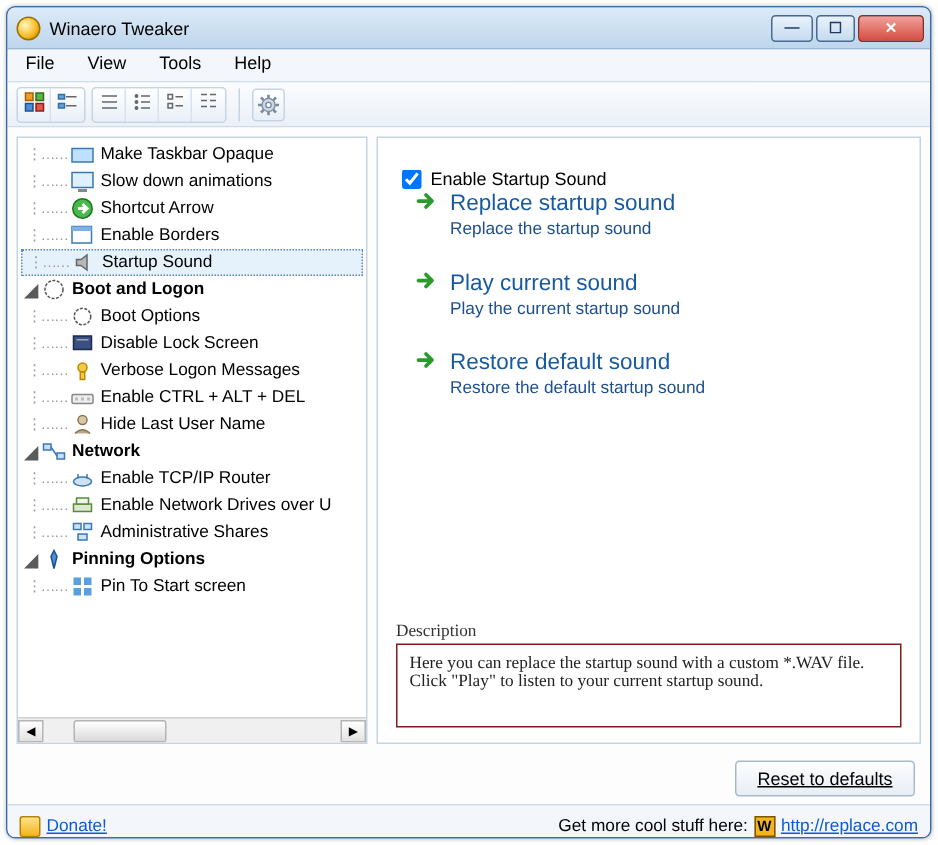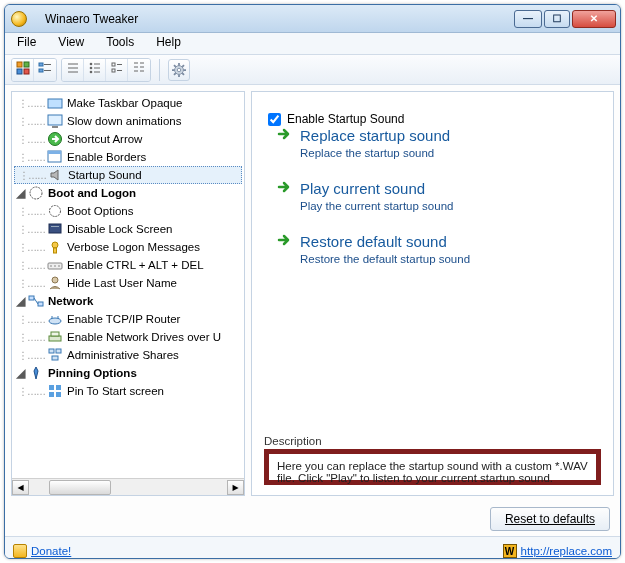--- a/index.html
+++ b/index.html
@@ -1,20 +1,20 @@
 <!DOCTYPE html>
 <html><head>
 <meta charset="utf-8">
 <style>
 * { box-sizing: border-box; margin: 0; padding: 0; }
 body { font-family: "Segoe UI", Tahoma, sans-serif; font-size: 12px; background: #fff; width: 625px; height: 563px; overflow: hidden; }
 .window { width: 617px; height: 555px; margin: 4px; border: 1px solid #3b6ea5; border-radius: 6px; background: linear-gradient(#d7e4f2 0, #c9dbee 28px, #e8eef7 29px, #fdfdfd 52px); box-shadow: 0 0 3px rgba(0,0,0,.3); display: flex; flex-direction: column; overflow: hidden; }
 .titlebar { height: 28px; display: flex; align-items: center; padding: 0 4px; background: linear-gradient(#dceaf7,#bfd6ed); border-bottom: 1px solid #9fb9d4; }
 .app-icon { width: 16px; height: 16px; margin: 0 6px 0 2px; border-radius: 50%; background: radial-gradient(circle at 35% 35%, #fff8c0, #f5b81f 60%, #a86d00); border: 1px solid #9a7100; }
-.title { flex: 1; color: #000; font-size: 12px; margin-left: 12px; }
+.title { flex: 1; color: #000; font-size: 12px; }
 .win-btns { display: flex; }
 .win-btn { width: 28px; height: 18px; margin-left: 2px; border: 1px solid #4a6a92; border-radius: 3px; background: linear-gradient(#e9f2fb,#c6dbf0); display: flex; align-items: center; justify-content: center; font-size: 10px; color: #203b5c; }
 .win-btn.close { background: linear-gradient(#f1a29c,#d64c3f); border-color: #912b21; color: #fff; width: 44px; }
 .win-btn.max { width: 26px; }
 .menubar { height: 22px; display: flex; padding: 0 8px; gap: 14px; background: #f3f7fb; border-bottom: 1px solid #d0dbe8; font-size: 12px; color: #000; }
 .menu-item { padding: 2px 4px; }
 .toolbar { height: 30px; display: flex; align-items: center; padding: 0 6px; gap: 4px; background: linear-gradient(#fbfcfe,#eaf0f7); border-bottom: 1px solid #d0dbe8; }
 .tb-group { display: flex; gap: 0; border: 1px solid #c5d3e3; border-radius: 3px; overflow: hidden; }
 .tb-btn { width: 22px; height: 22px; display: flex; align-items: center; justify-content: center; background: linear-gradient(#fff,#e8eff7); border-right: 1px solid #d8e2ee; }
 .tb-btn:last-child { border-right: none; }
@@ -36,23 +36,23 @@
 .panel-header { display: flex; align-items: center; gap: 10px; padding-bottom: 8px; border-bottom: 1px solid #e0e6ee; }
 .speaker-icon { width: 32px; height: 32px; }
 .panel-title { font-size: 16px; color: #1a3f6e; }
 .enable-row { display: flex; align-items: center; gap: 6px; margin: 10px 0 0 4px; font-size: 12px; }
 .enable-row input { width: 13px; height: 13px; }
 .action { margin: 0 0 20px 12px; }
 .action-head { display: flex; align-items: center; gap: 8px; }
 .arrow-icon svg { width: 16px; height: 16px; }
 .action-title { font-size: 15px; color: #175a9e; }
 .action-desc { font-size: 11.5px; color: #1d4f8b; margin-left: 24px; margin-top: 2px; }
-.desc-group { margin-top: auto; }
+.desc-group { margin-top: auto; font-family: Liberation Serif, serif; }
 .desc-label { font-size: 11.5px; color: #333; margin-bottom: 2px; }
-.desc-box { border: 5px solid #7f1d1d; padding: 6px 8px; font-size: 11.5px; color: #222; height: 36px; }
+.desc-box { border: 1px solid #7f1d1d; padding: 6px 8px; font-size: 11.5px; color: #222; height: 56px; }
 .bottom-bar { height: 34px; display: flex; align-items: center; justify-content: flex-end; padding: 0 10px; background: #fdfdfd; border-top: 0; text-decoration: underline; }
 .reset-btn { border: 1px solid #a8b8cb; background: linear-gradient(#fdfdfd,#e7eef6); padding: 4px 14px; font-size: 12px; border-radius: 3px; }
 .statusbar { height: 22px; border-top: 1px solid #d0dbe8; background: #f3f7fb; display: flex; align-items: flex-end; padding: 0 8px; font-size: 11.5px; }
 .donate { display: flex; align-items: center; gap: 4px; color: #0b5bd3; text-decoration: underline; }
 .donate-icon { width: 14px; height: 14px; background: linear-gradient(#ffe28a,#f3b51e); border: 1px solid #b78200; border-radius: 2px; }
 .status-right { margin-left: auto; display: flex; align-items: center; gap: 4px; }
 .status-right a { color: #0b5bd3; text-decoration: underline; }
 .w-icon { width: 14px; height: 14px; background: #f3b51e; border: 1px solid #7a5600; display: flex; align-items: center; justify-content: center; font-size: 10px; font-weight: bold; color: #000; }
 .xicon { font-family: Arial; font-weight: bold; }
 </style>
@@ -392,18 +392,19 @@
   <div class="bottom-bar">
     <button class="reset-btn">Reset to defaults</button>
   </div>
 
   <div class="statusbar">
     <a class="donate">
       <span class="donate-icon"></span>
       <span>Donate!</span>
     </a>
     <div class="status-right">
+      <span>Get more cool stuff here:</span>
       <span class="w-icon">W</span>
       <a>http://replace.com</a>
     </div>
   </div>
 
 </div>
 
 </body></html>

